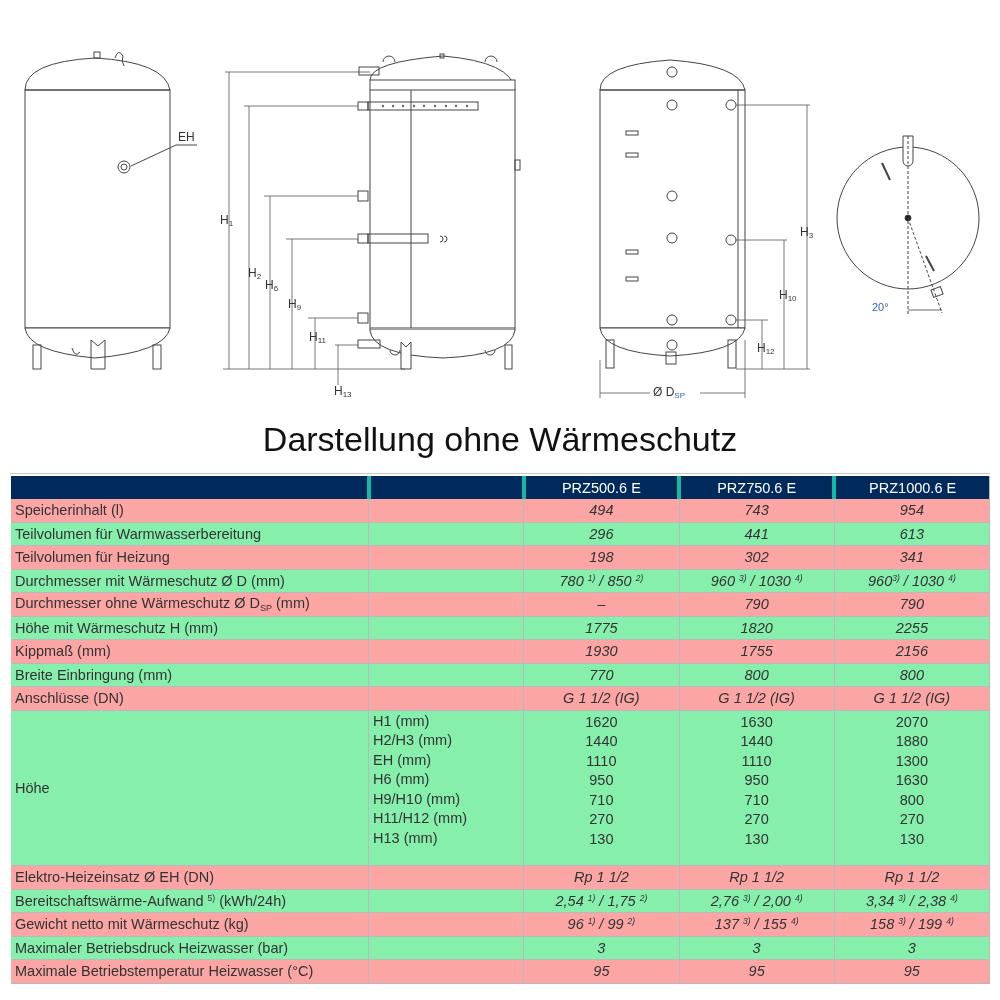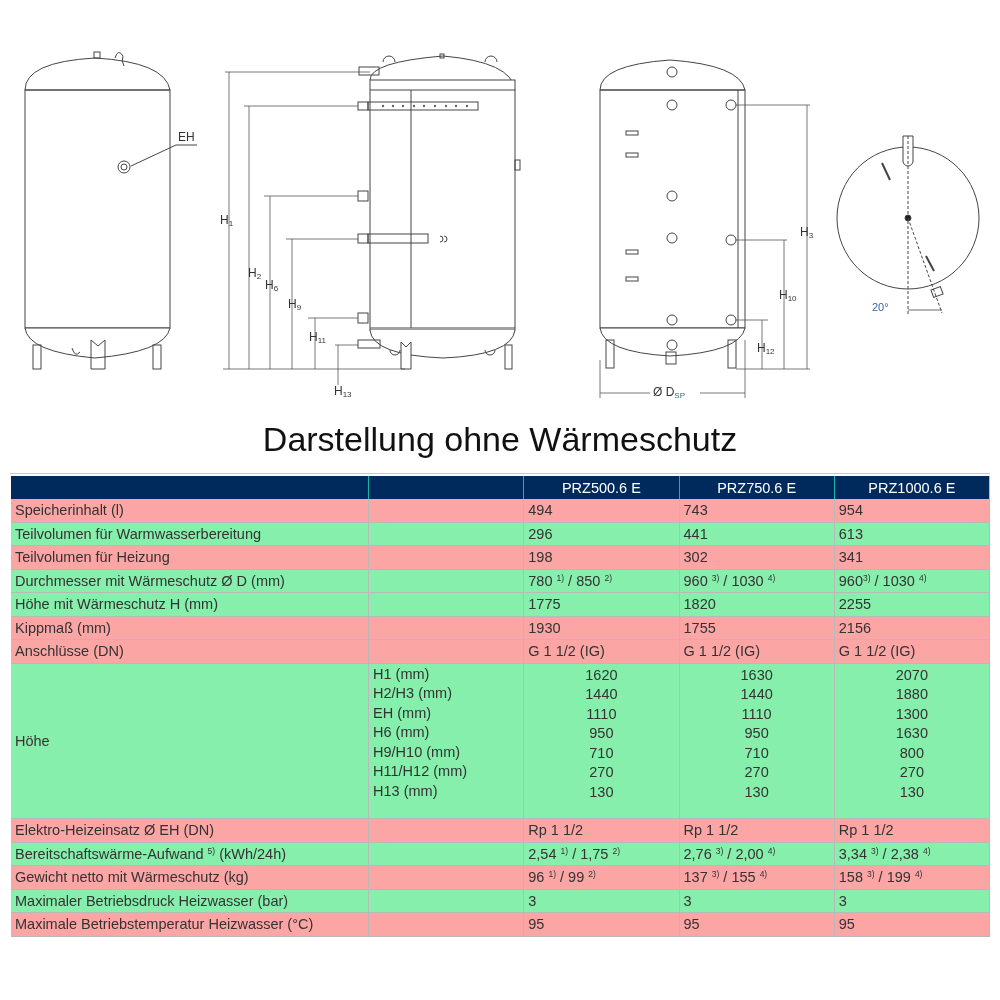--- a/index.html
+++ b/index.html
@@ -9,27 +9,27 @@
   .drawings svg { position:absolute; left:0; top:0; }
   .dim-label { position:absolute; font-size:12px; color:#333; font-family:"Liberation Sans", sans-serif; }
   .dim-label sub { font-size:8px; vertical-align:-2px; }
   .dim-label .blue { color:#3366aa; }
   .caption { position:absolute; left:0; top:420px; width:1000px; text-align:center;
              font-size:34px; color:#111; }
   .tbl-top-rule { position:absolute; left:10px; top:473px; width:980px; height:1px; background:#c8c8c8; }
   table { position:absolute; left:11px; top:476px; width:979px; border-collapse:collapse;
           font-size:14.5px; color:#333; }
   th { background:#002a5c; color:#fff; font-weight:normal; height:23px; padding:0;
-       border-right:1px solid #14b8a6; text-align:center; }
+       border-right:4px solid #14b8a6; text-align:center; }
   th:last-child { border-right:none; }
   td { padding:0 4px; height:22.5px; border-bottom:1px solid #b9b9b9; border-right:1px solid #b9b9b9; }
   td:first-child { border-left:0; }
   tr.odd td { background:#fca5a5; }
   tr.even td { background:#86efac; }
-  td.val { white-space:nowrap; }
+  td.val { text-align:center; white-space:nowrap;font-style:italic; }
   td.lbl { white-space:nowrap; }
   td.sub { white-space:nowrap; line-height:19.5px; padding-top:1px; padding-bottom:17px; }
   td.multival { text-align:center; line-height:19.5px; padding-top:1px; padding-bottom:15px; }
   sup { font-size:8.5px; vertical-align:5px; }
   .sublabel-sp { font-size:9px; vertical-align:-3px; }
   .col-label { width:357px; }
   .col-sub { width:155px; }
   .col-v { width:155px; }
   table { border-right:1px solid #b9b9b9; }
 </style>
@@ -218,33 +218,47 @@
       <td class="val">302</td>
       <td class="val">341</td>
     </tr>
     <tr class="even">
       <td class="lbl">Durchmesser mit Wärmeschutz Ø D (mm)</td>
         <td></td>
       <td class="val"><span>780</span> <sup>1)</sup> / <span>850</span> <sup>2)</sup></td>
       <td class="val"><span>960</span> <sup>3)</sup> / <span>1030</span> <sup>4)</sup></td>
       <td class="val"><span>960</span><sup>3)</sup> / <span>1030</span> <sup>4)</sup></td>
     </tr>
+    <tr class="odd">
+      <td class="lbl"><span>Durchmesser ohne Wärmeschutz Ø D</span><span class="sublabel-sp">SP</span> <span>(mm)</span></td>
+        <td></td>
+      <td class="val">–</td>
+      <td class="val">790</td>
+      <td class="val">790</td>
+    </tr>
     <tr class="even">
       <td class="lbl">Höhe mit Wärmeschutz H (mm)</td>
         <td></td>
       <td class="val">1775</td>
       <td class="val">1820</td>
       <td class="val">2255</td>
     </tr>
     <tr class="odd">
       <td class="lbl">Kippmaß (mm)</td>
         <td></td>
       <td class="val">1930</td>
       <td class="val">1755</td>
       <td class="val">2156</td>
+    </tr>
+    <tr class="even">
+      <td class="lbl">Breite Einbringung (mm)</td>
+        <td></td>
+      <td class="val">770</td>
+      <td class="val">800</td>
+      <td class="val">800</td>
     </tr>
     <tr class="odd">
       <td class="lbl">Anschlüsse (DN)</td>
         <td></td>
       <td class="val">G 1 1/2 (IG)</td>
       <td class="val">G 1 1/2 (IG)</td>
       <td class="val">G 1 1/2 (IG)</td>
     </tr>
     <tr class="even">
       <td class="lbl">Höhe</td>

